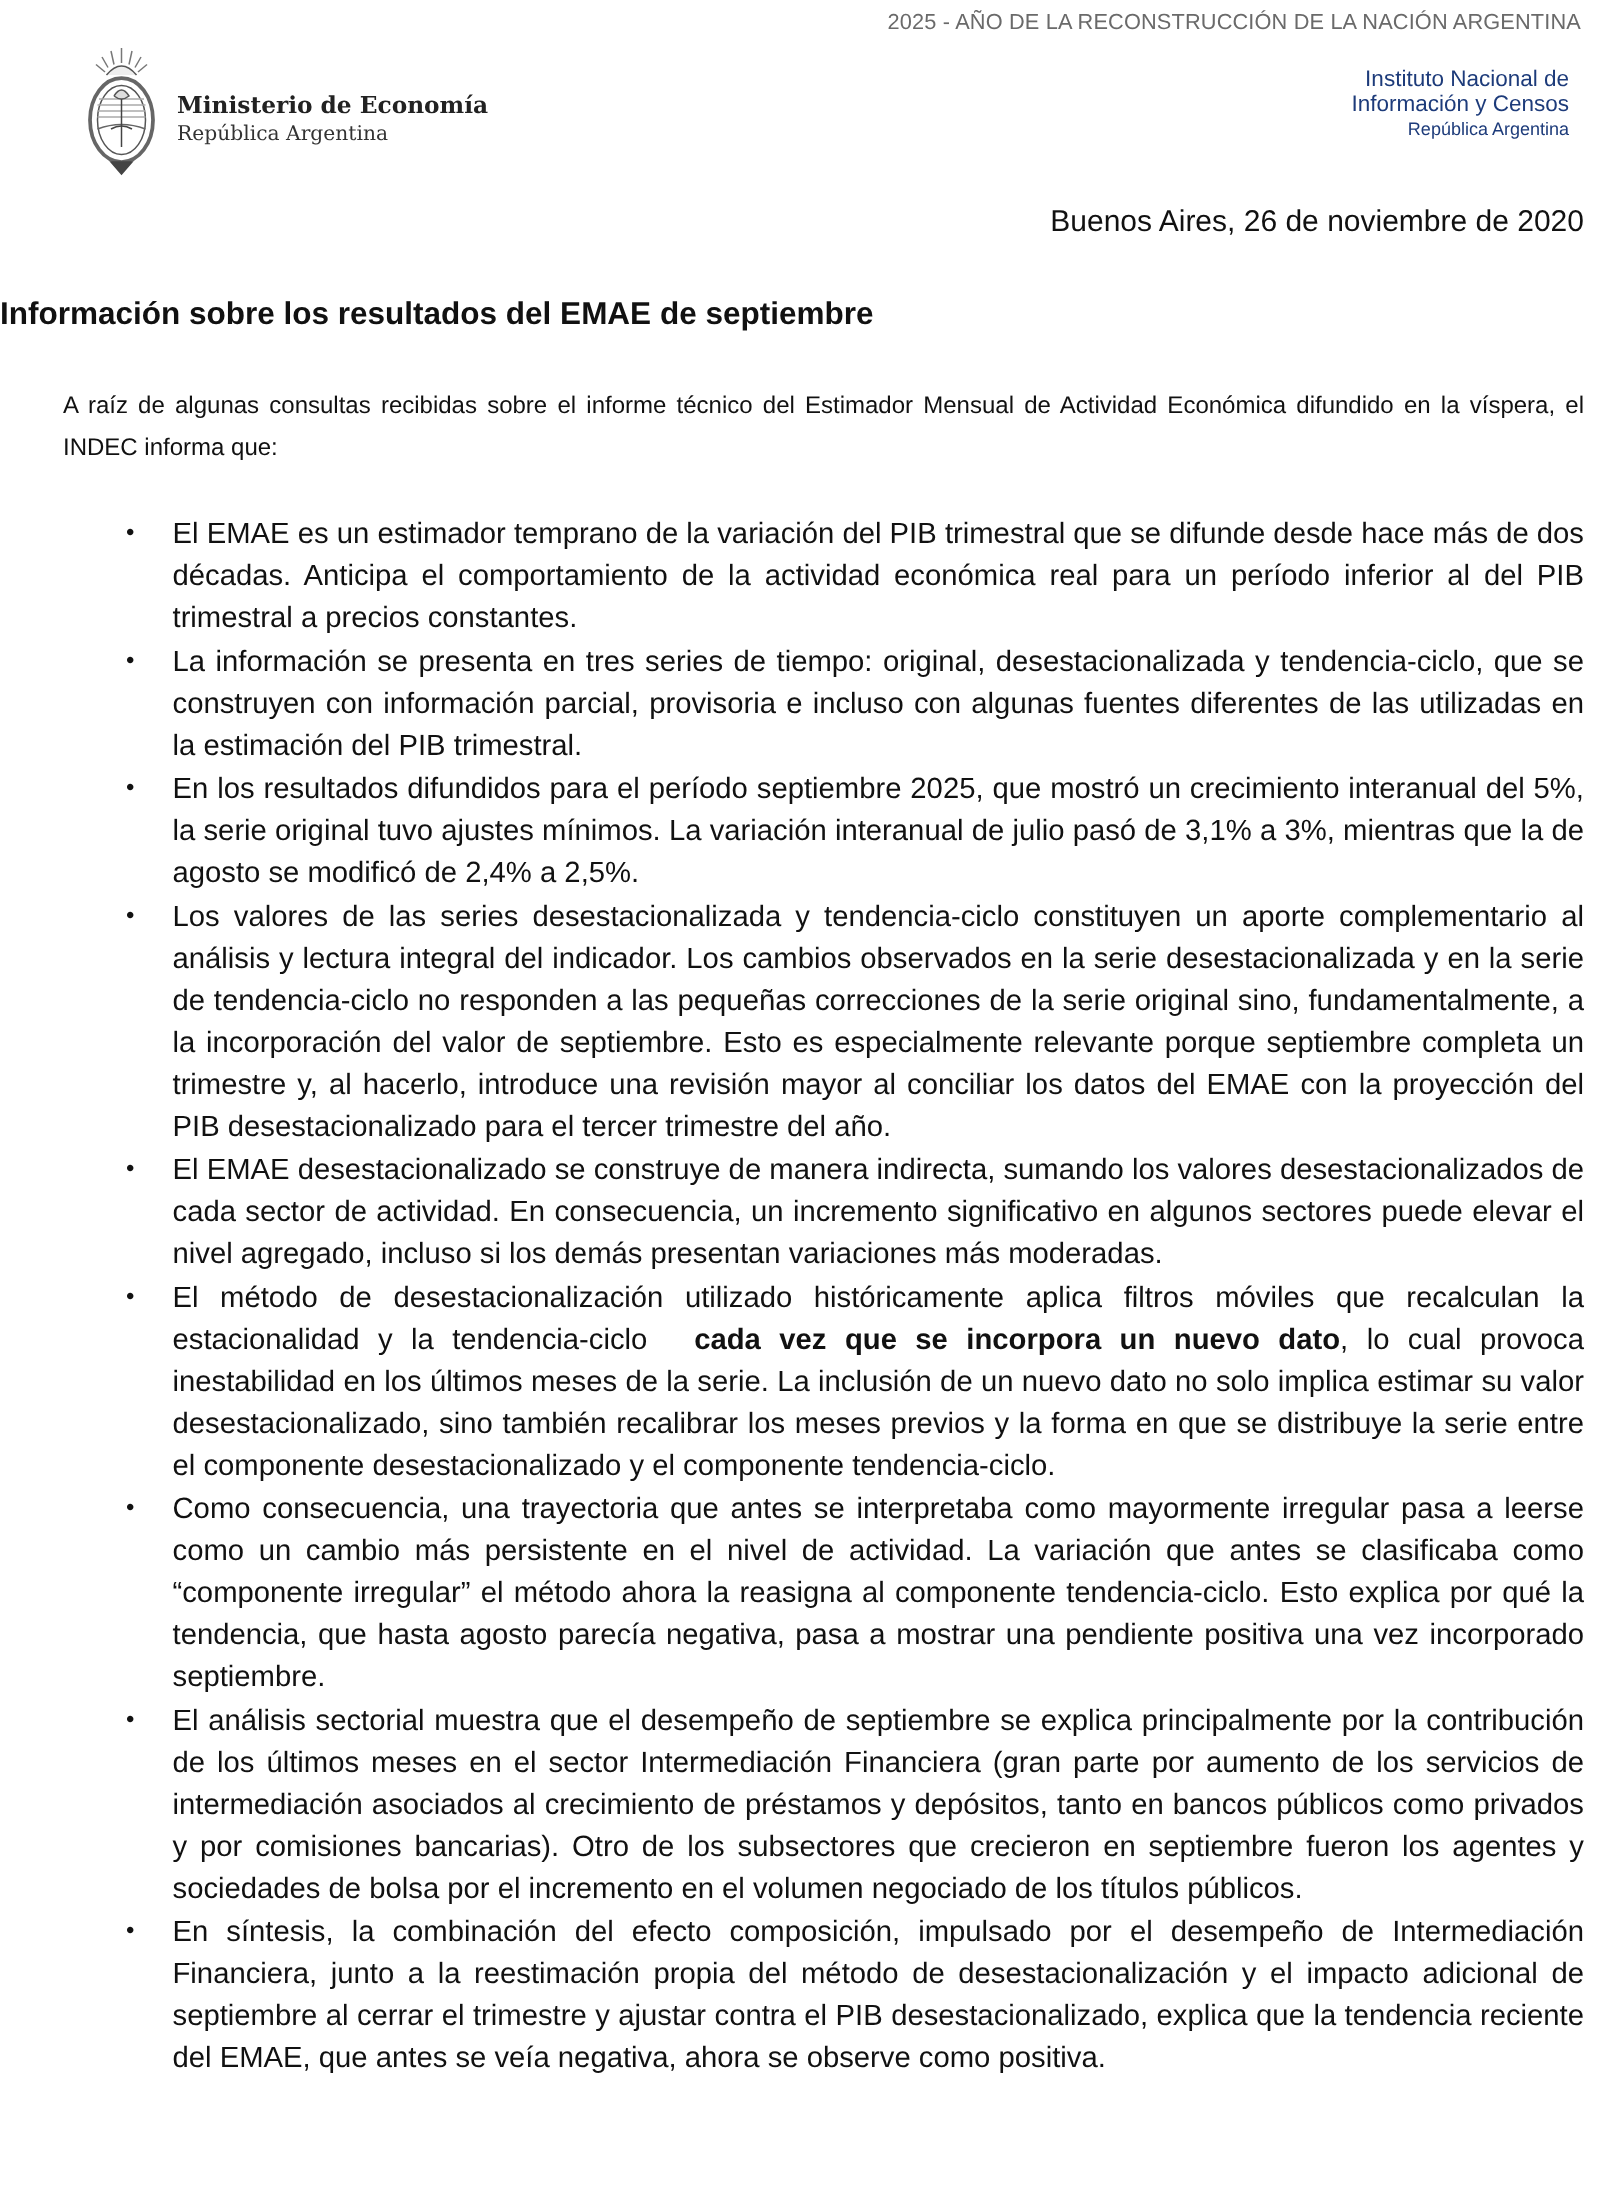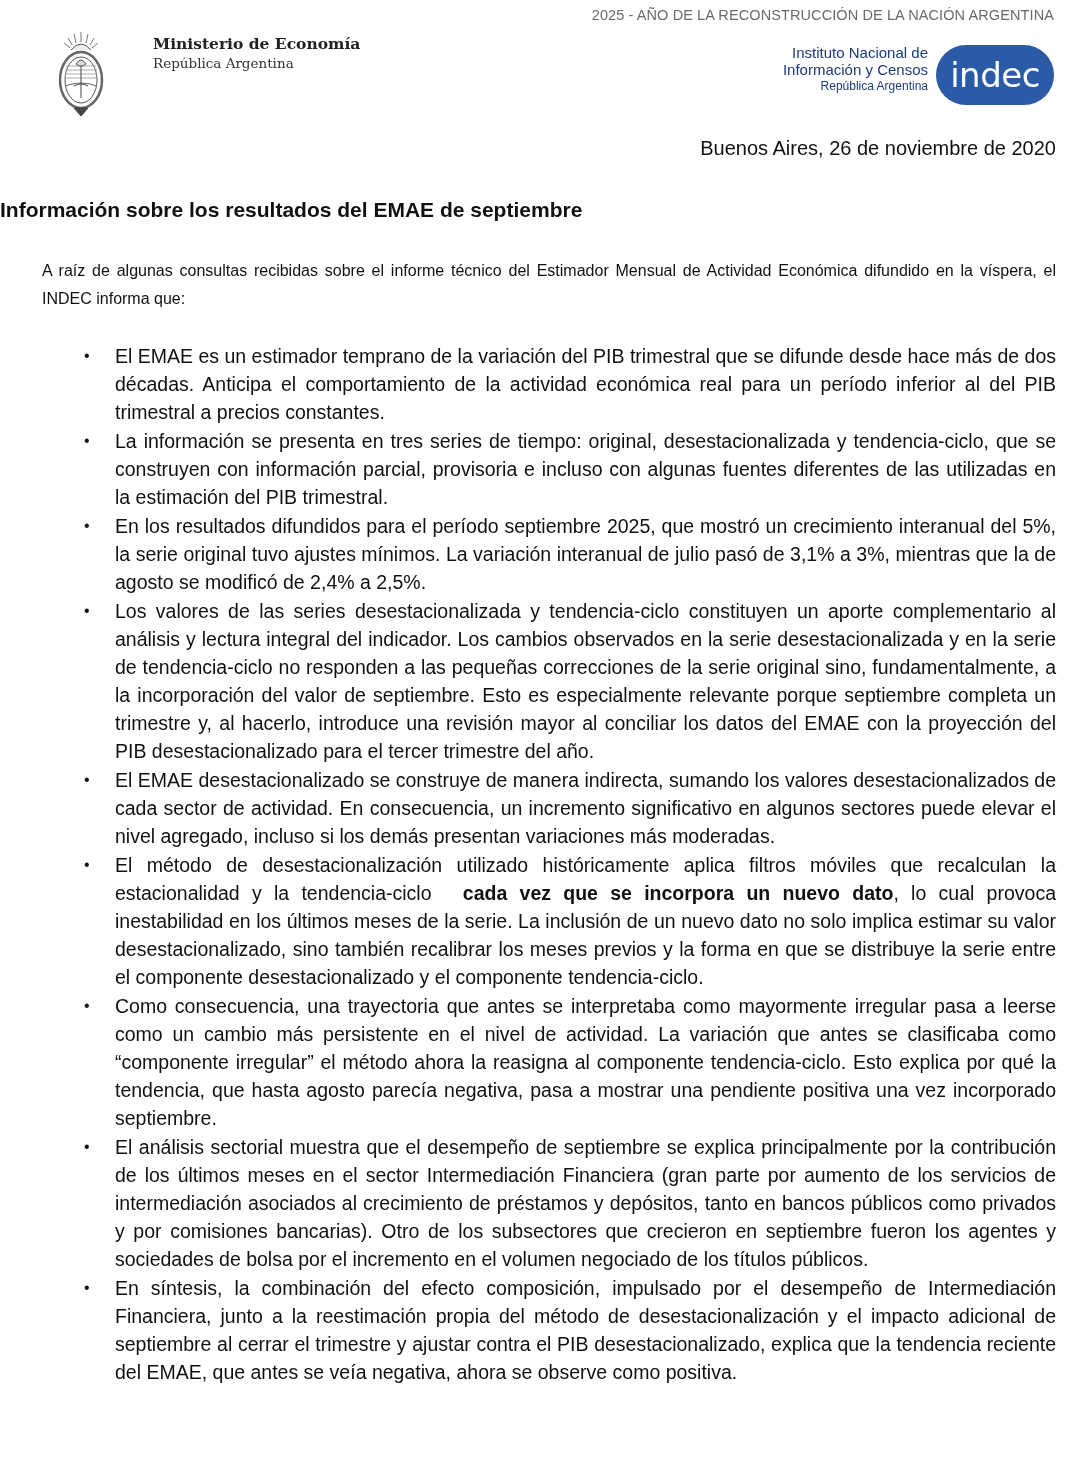--- a/index.html
+++ b/index.html
@@ -5,21 +5,21 @@
   html, body { margin: 0; padding: 0; background: #ffffff; }
   body {
     width: 1080px; height: 1467px; position: relative; overflow: hidden;
     font-family: "Liberation Sans", sans-serif; color: #111;
   }
   .top-banner {
     position: absolute; top: 7px; right: 26px;
     font-size: 14.5px; color: #6a6a6a; letter-spacing: 0.1px;
   }
   .ministry {
-    position: absolute; left: 52px; top: 30px; display: flex; align-items: flex-start; gap: 35px;
+    position: absolute; left: 52px; top: 30px; display: flex; align-items: center;
   }
   .escudo { width: 58px; height: 92px; }
   .ministry-text { margin-left: 8px; margin-top: 4px; }
   .ministry-name {
     font-family: "DejaVu Serif", serif; font-weight: bold; font-size: 15.5px; color: #222;
   }
   .ministry-sub {
     font-family: "DejaVu Serif", serif; font-size: 13.5px; color: #333; margin-top: 2px;
   }
   .indec-block {
@@ -93,23 +93,20 @@
     <div class="ministry-sub">República Argentina</div>
   </div>
 </div>
 
 <div class="indec-block">
   <div class="indec-text">
     <div class="indec-line1">Instituto Nacional de</div>
     <div class="indec-line2">Información y Censos</div>
     <div class="indec-line3">República Argentina</div>
   </div>
-  <div class="indec-logo">
-    <span>indec</span>
-  </div>
 </div>
 
 <div class="date-line">Buenos Aires, 26 de noviembre de 2020</div>
 
 <div class="doc-title">Información sobre los resultados del EMAE de septiembre</div>
 
 <div class="intro">A raíz de algunas consultas recibidas sobre el informe técnico del Estimador Mensual de Actividad Económica difundido en la víspera, el INDEC informa que:</div>
 
 <ul class="bullets">
   <li><span class="bullet">•</span><span>El EMAE es un estimador temprano de la variación del PIB trimestral que se difunde desde hace más de dos décadas. Anticipa el comportamiento de la actividad económica real para un período inferior al del PIB trimestral a precios constantes.</span></li>

